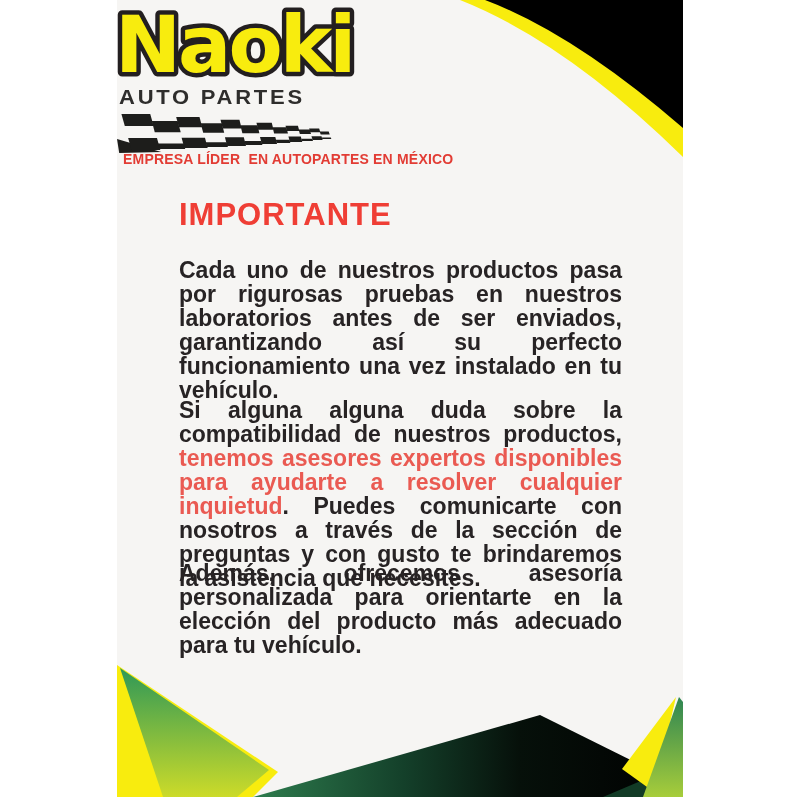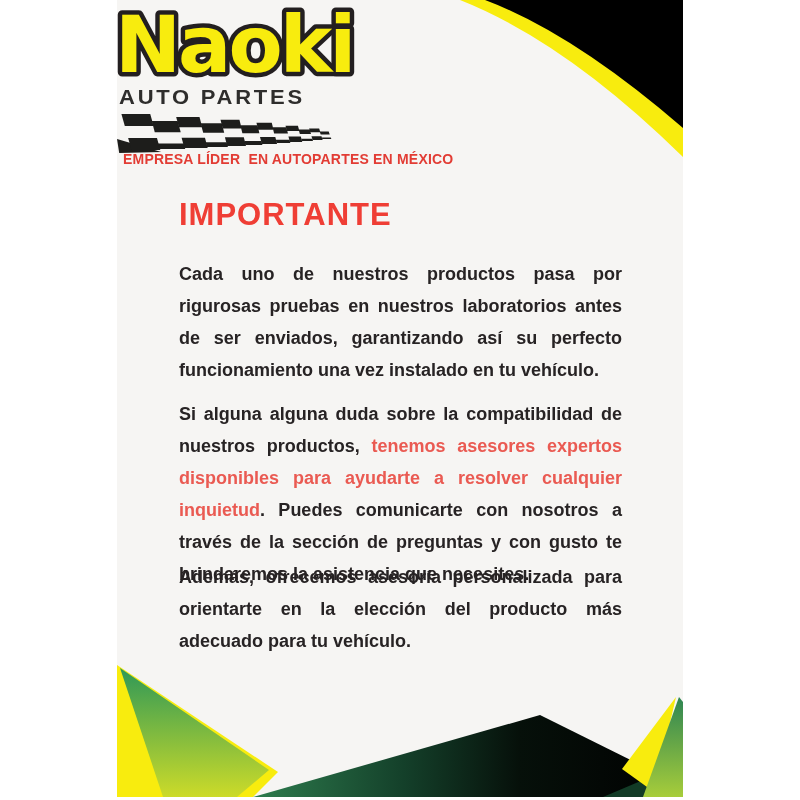--- a/index.html
+++ b/index.html
@@ -14,21 +14,21 @@
   .logo-text{font-family:"DejaVu Sans",sans-serif;font-weight:bold;font-size:79px;
              letter-spacing:-3px;paint-order:stroke fill;stroke-linejoin:round;}
   .subtitle{left:2px;top:86px;font-size:20px;font-weight:700;color:#2e2d2c;
             letter-spacing:2.5px;transform:scaleX(1.10);transform-origin:left center;
             white-space:pre;}
   .flag-svg{position:absolute;left:0;top:112px;width:246px;height:42px;z-index:1;display:block;}
   .tagline{left:6px;top:151px;font-size:14px;font-weight:800;color:#e23c34;
            letter-spacing:0.2px;white-space:pre;}
   .heading{left:62px;top:197px;font-size:31px;font-weight:800;color:#ef3e35;
            letter-spacing:1px;}
-  .para{left:62px;width:443px;font-size:18px;line-height:32px;font-weight:700;
+  .para{left:62px;width:443px;font-size:23px;line-height:24px;font-weight:700;
         color:#272324;text-align:justify;text-justify:inter-word;}
   .p1{top:258px;}
   .p2{top:398px;}
   .p3{top:561px;}
   .hl{font-weight:700;}
 </style>
 </head>
 <body>
 
 <div class="card">

